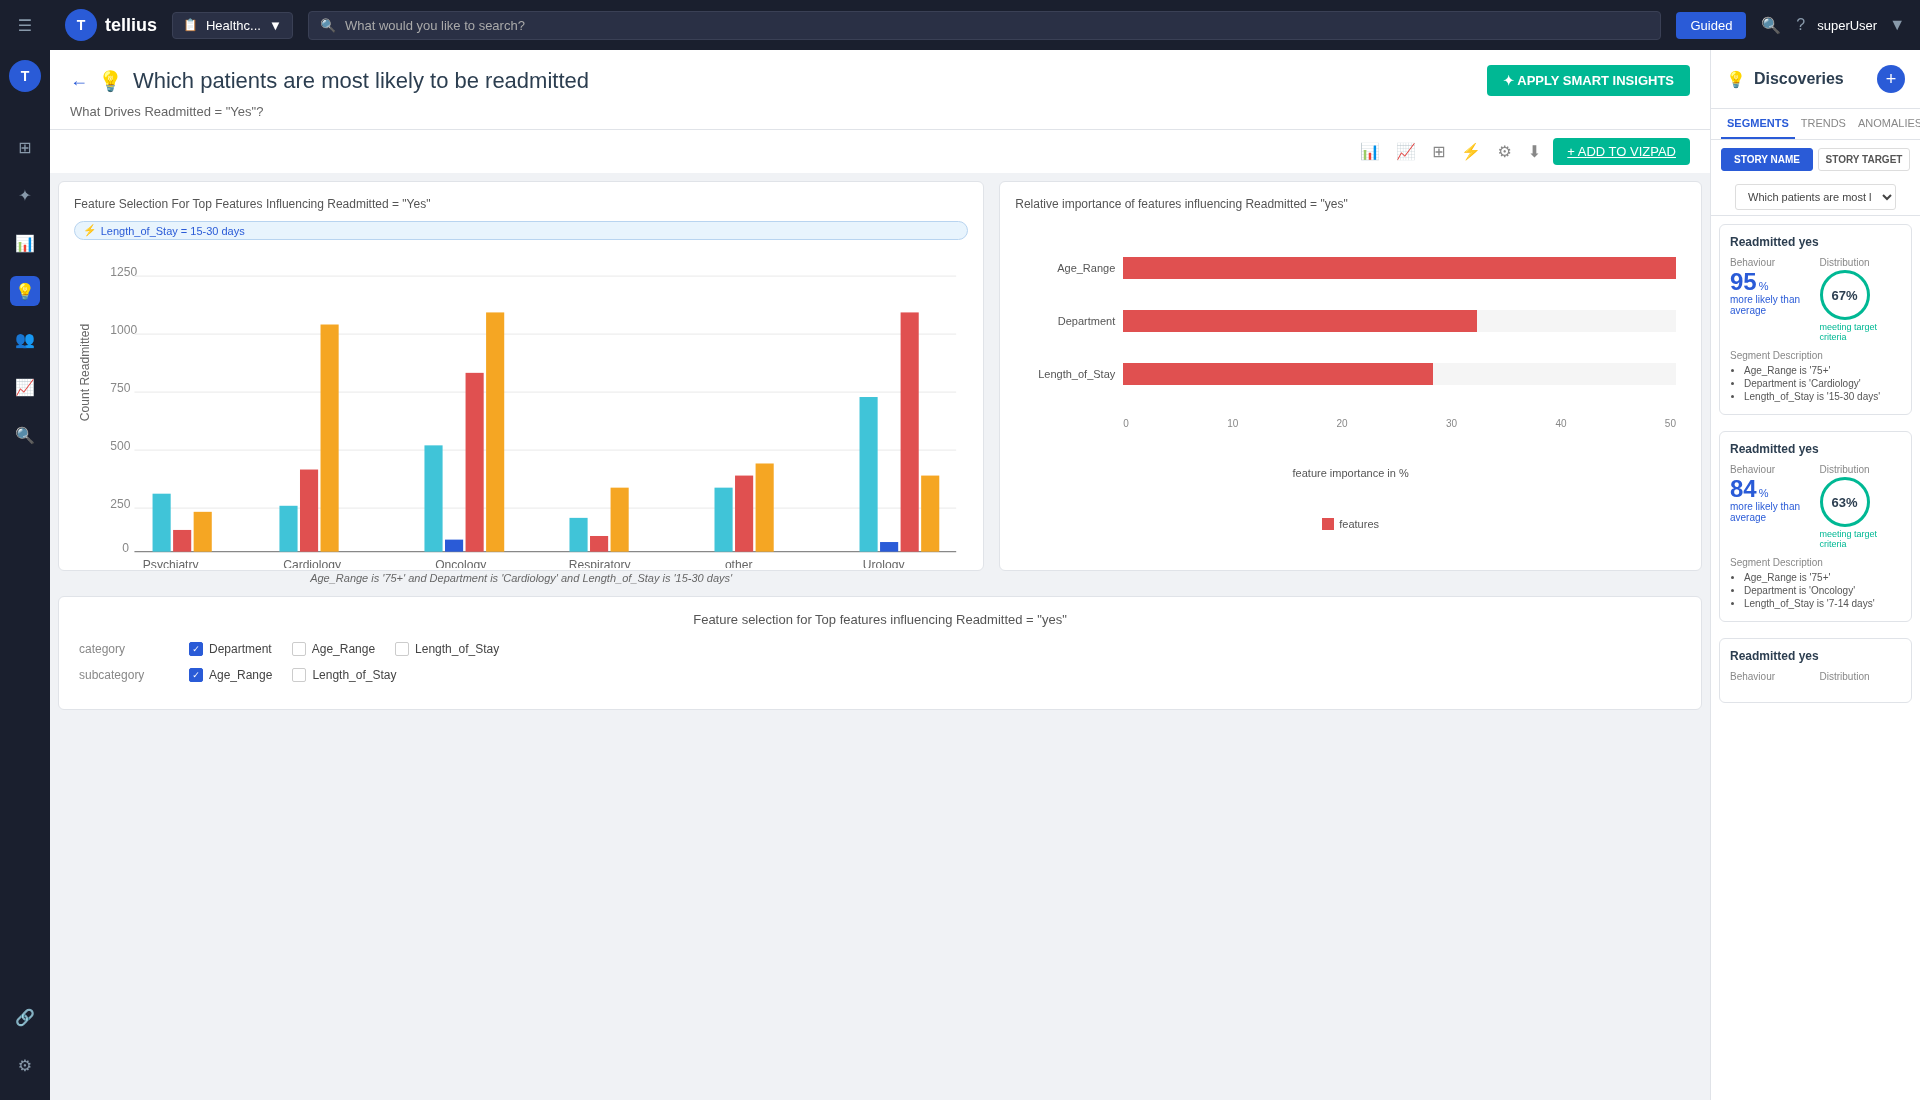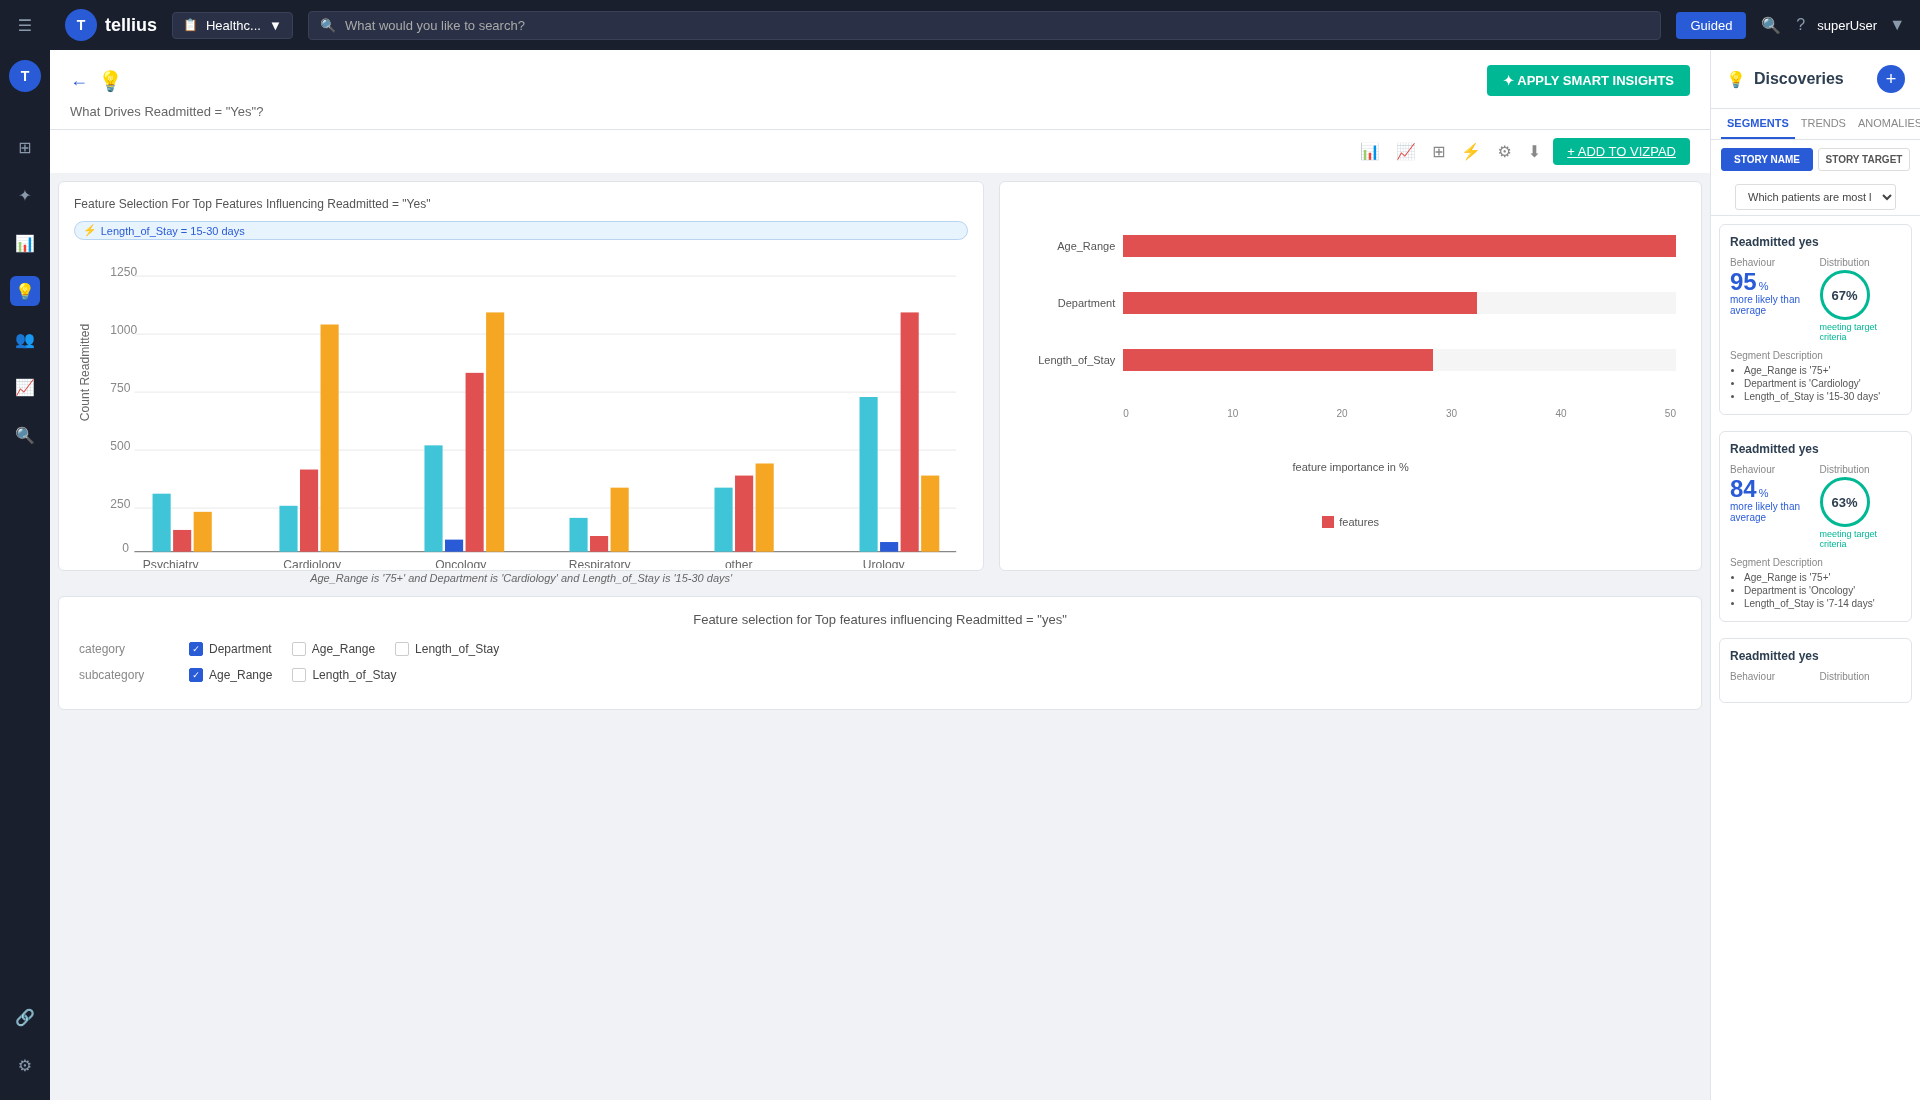--- a/index.html
+++ b/index.html
@@ -499,20 +499,21 @@
 
   <div class="content-area">
 
     <div class="main-content">
 
       <div class="page-header">
         <div class="page-title-row">
           <div class="page-title-left">
             <span class="back-btn">←</span>
             <span class="lightbulb-icon">💡</span>
+            <span class="page-title">Which patients are most likely to be readmitted</span>
           </div>
           <button class="apply-insights-btn">✦ APPLY SMART INSIGHTS</button>
         </div>
         <div class="subtitle">What Drives Readmitted = "Yes"?</div>
       </div>
 
       <div class="toolbar">
         <span class="toolbar-icon">📊</span>
         <span class="toolbar-icon">📈</span>
         <span class="toolbar-icon">⊞</span>
@@ -600,20 +601,21 @@
                 <span>50-74</span>
               </div>
               <div class="legend-item">
                 <div class="legend-dot" style="background:#f5a623;"></div>
                 <span>75+</span>
               </div>
             </div>
           </div>
 
           <div class="chart-card" style="flex: 0.75;">
+            <div class="chart-title">Relative importance of features influencing Readmitted = "yes"</div>
             <div style="flex:1; display:flex; flex-direction:column; justify-content:space-around; padding: 20px 10px 10px 10px;">
 
               <div class="hbar-row">
                 <div class="hbar-label">Age_Range</div>
                 <div class="hbar-bg">
                   <div class="hbar-fill" style="width:100%;"></div>
                 </div>
               </div>
 
               <div class="hbar-row">

